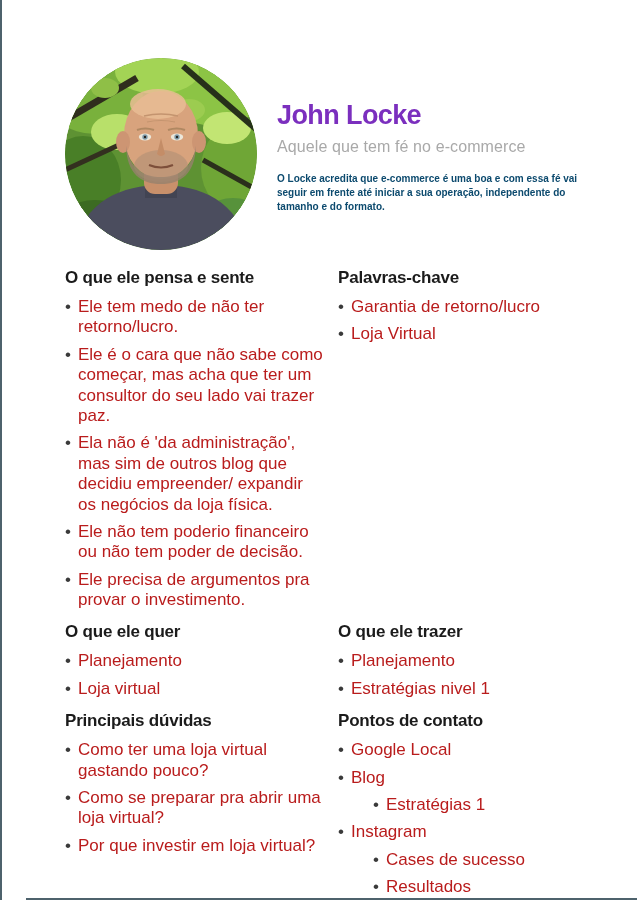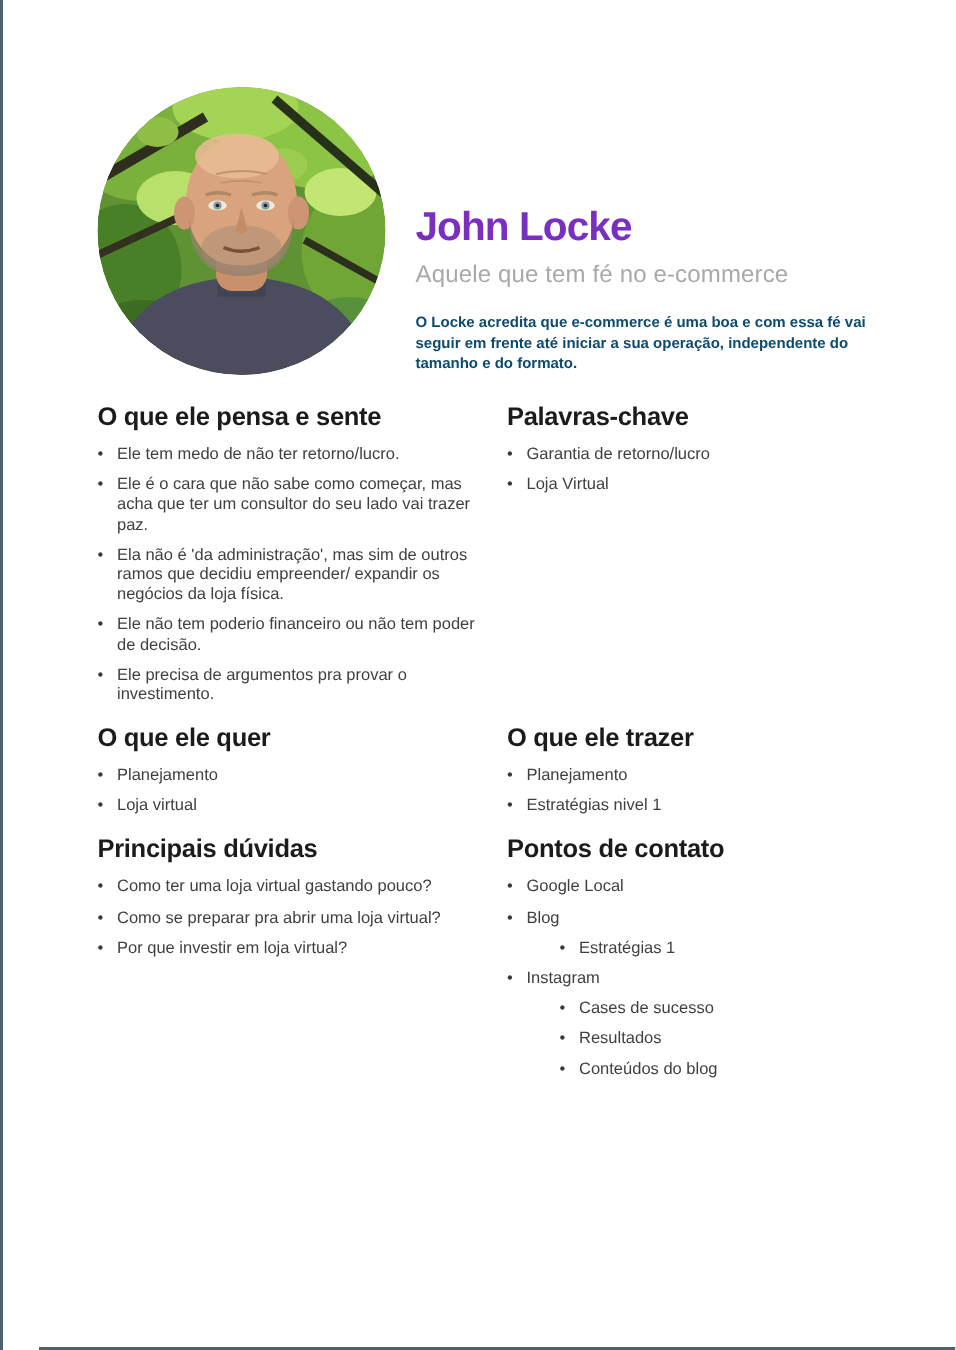--- a/index.html
+++ b/index.html
@@ -21,21 +21,21 @@
   .edge-bottom {
     position: absolute; left: 26px; right: 0; bottom: 0;
     height: 2px; background: #4d626c;
   }
 
   
   .header {
     position: absolute;
     left: 65px; top: 58px;
     display: flex;
-    align-items: flex-end;
+    align-items: center;
   }
   .avatar {
     width: 192px; height: 192px;
     border-radius: 50%;
     overflow: hidden;
     flex: 0 0 auto;
   }
   .avatar svg { display: block; }
   .header-text {
     margin-left: 20px;
@@ -82,23 +82,23 @@
     letter-spacing: -0.2px;
     color: #1b1b1b;
   }
   ul.bullets {
     list-style: none;
     margin: 0; padding: 0;
   }
   ul.bullets li {
     position: relative;
     padding-left: 13px;
-    font-size: 11px;
+    font-size: 17px;
     line-height: 1.2;
-    color: #404040;
+    color: #b91c1c;
     margin-bottom: 7px;
   }
   ul.bullets li::before {
     content: "\2022";
     position: absolute;
     left: 0; top: 0;
     color: #3a3a3a;
   }
   ul.bullets ul.bullets {
     margin-top: 7px;
@@ -179,21 +179,21 @@
       <p class="persona-description">O Locke acredita que e-commerce é uma boa e com essa fé vai seguir em frente até iniciar a sua operação, independente do tamanho e do formato.</p>
     </div>
   </div>
 
   <div class="sections" id="sections">
       <section class="section">
         <h2 class="section-title">O que ele pensa e sente</h2>
         <ul class="bullets">
           <li><span>Ele tem medo de não ter retorno/lucro.</span></li>
           <li><span>Ele é o cara que não sabe como começar, mas acha que ter um consultor do seu lado vai trazer paz.</span></li>
-          <li><span>Ela não é 'da administração', mas sim de outros ramos que decidiu empreender/ expandir os negócios da loja física.</span></li>
+          <li><span>Ela não é 'da administração', mas sim de outros blog que decidiu empreender/ expandir os negócios da loja física.</span></li>
           <li><span>Ele não tem poderio financeiro ou não tem poder de decisão.</span></li>
           <li><span>Ele precisa de argumentos pra provar o investimento.</span></li>
         </ul>
       </section>
       <section class="section">
         <h2 class="section-title">Palavras-chave</h2>
         <ul class="bullets">
           <li><span>Garantia de retorno/lucro</span></li>
           <li><span>Loja Virtual</span></li>
         </ul>

